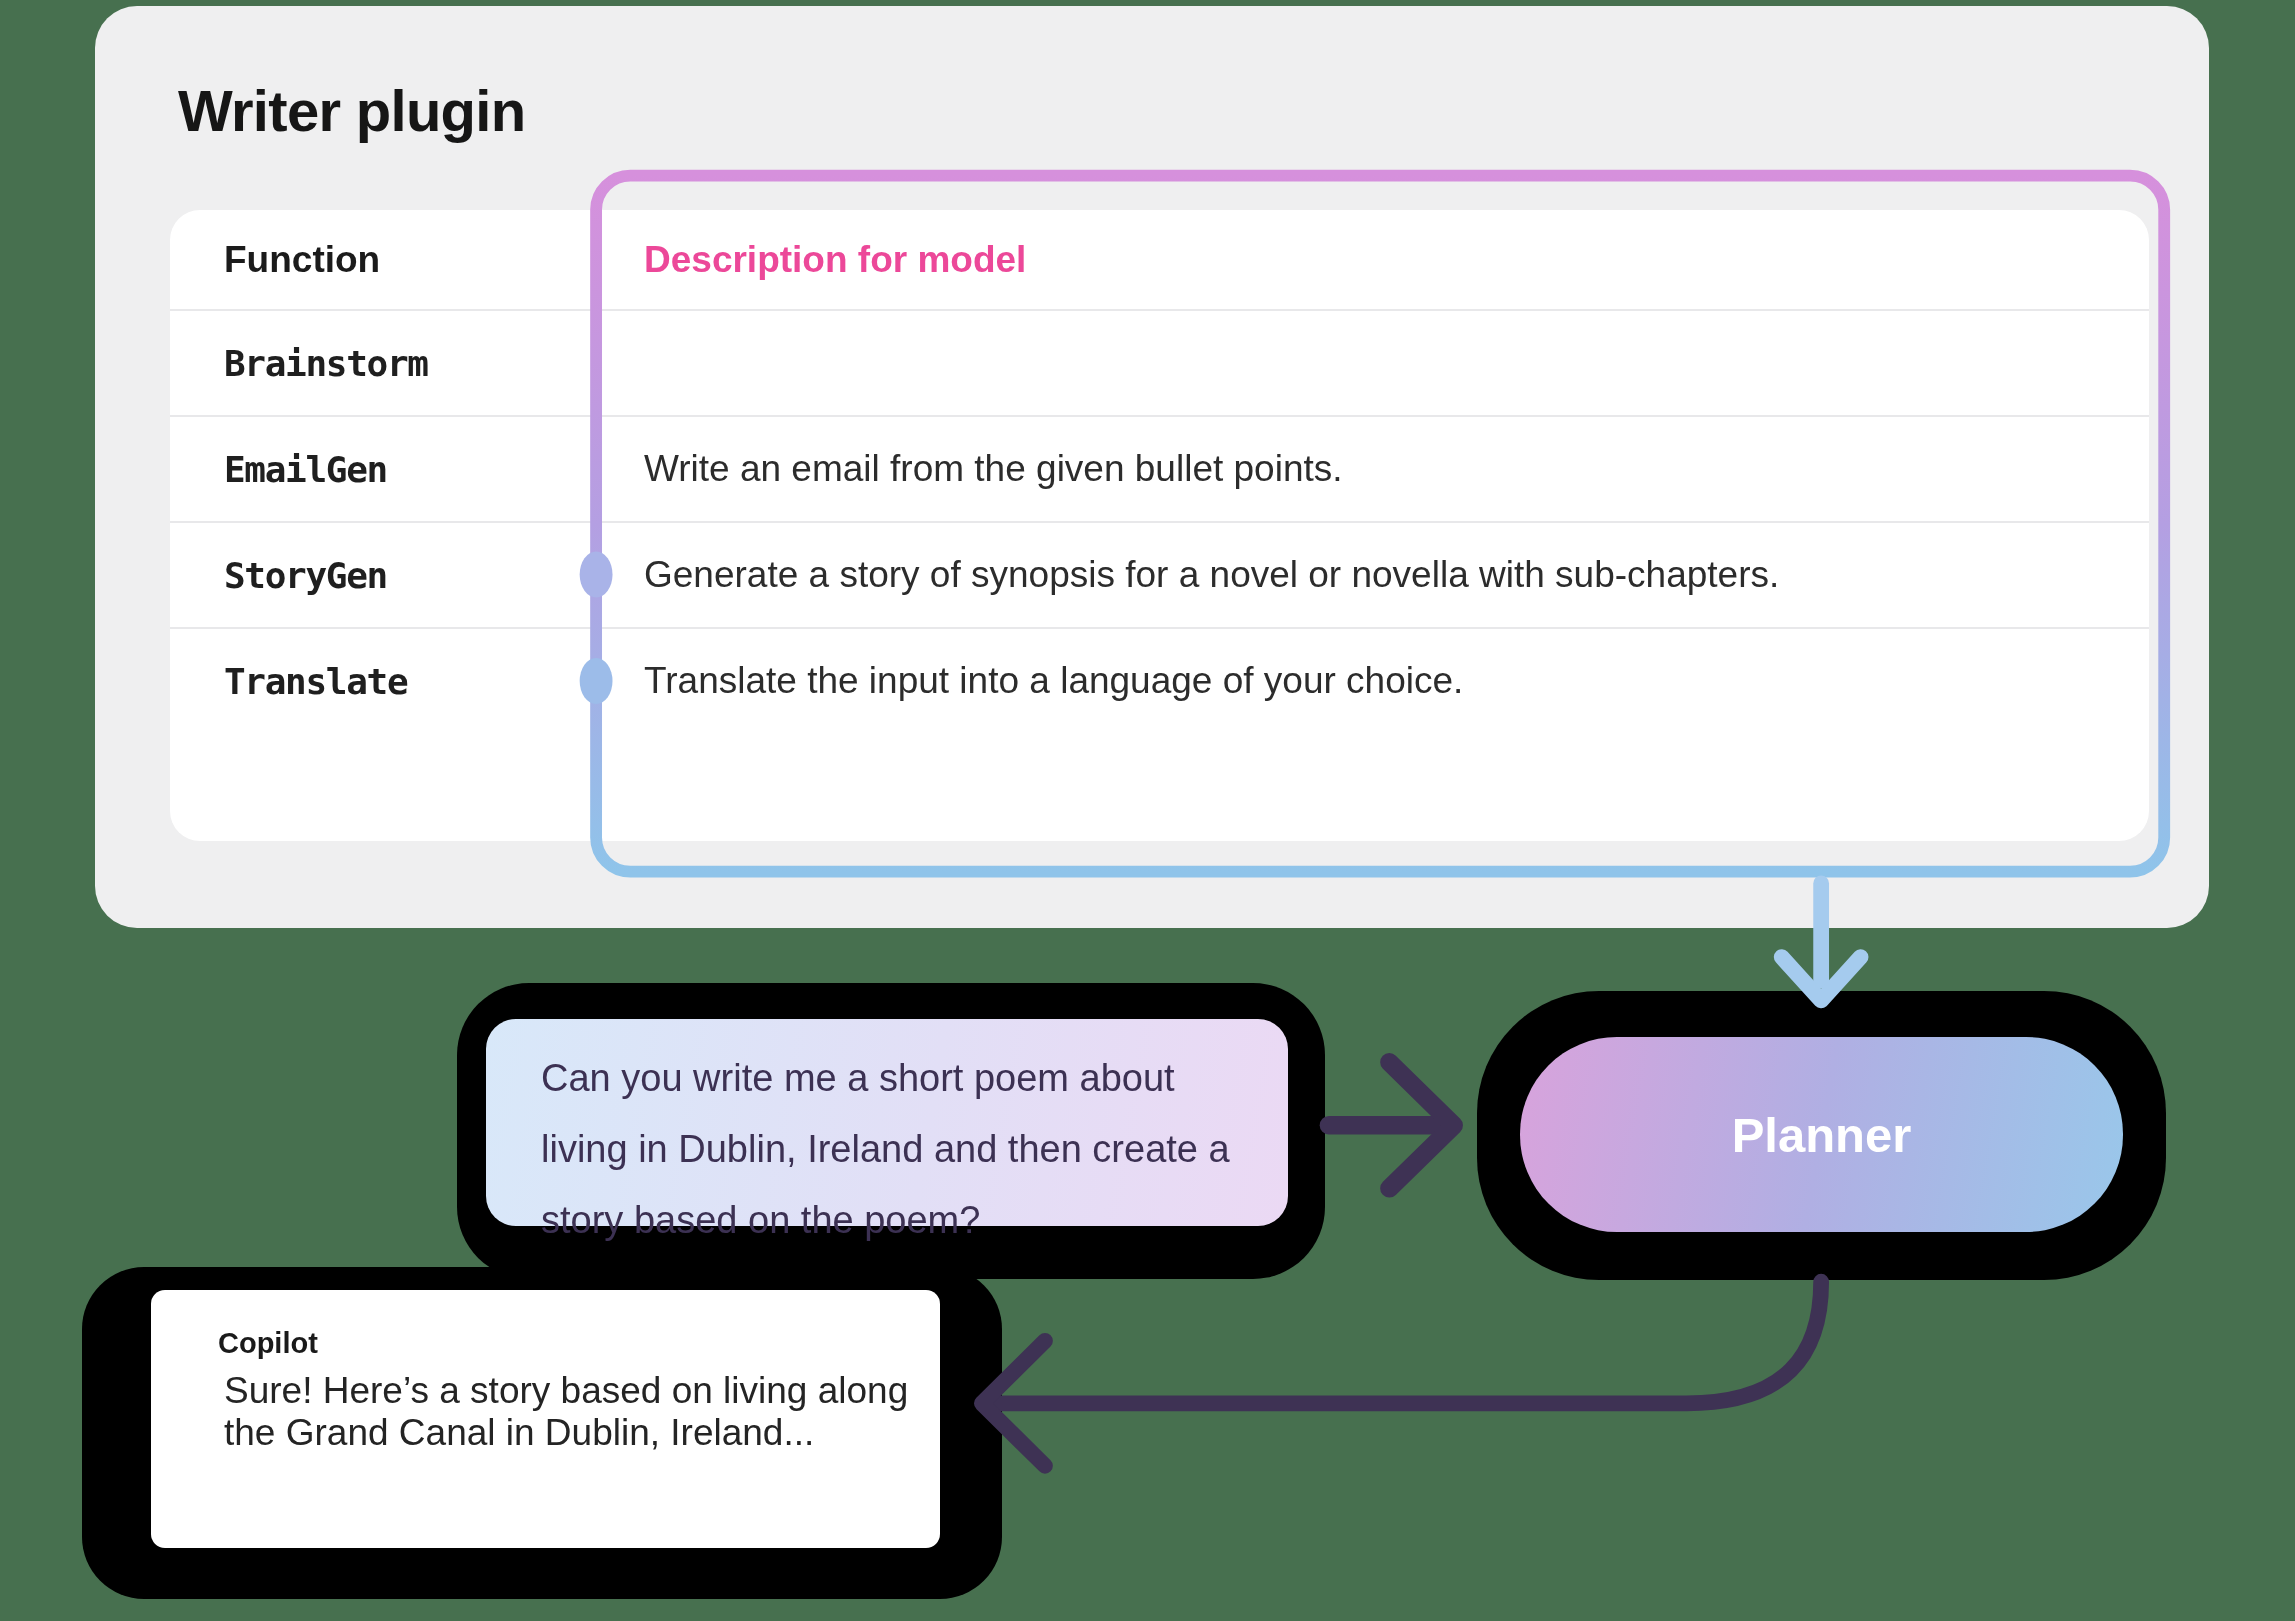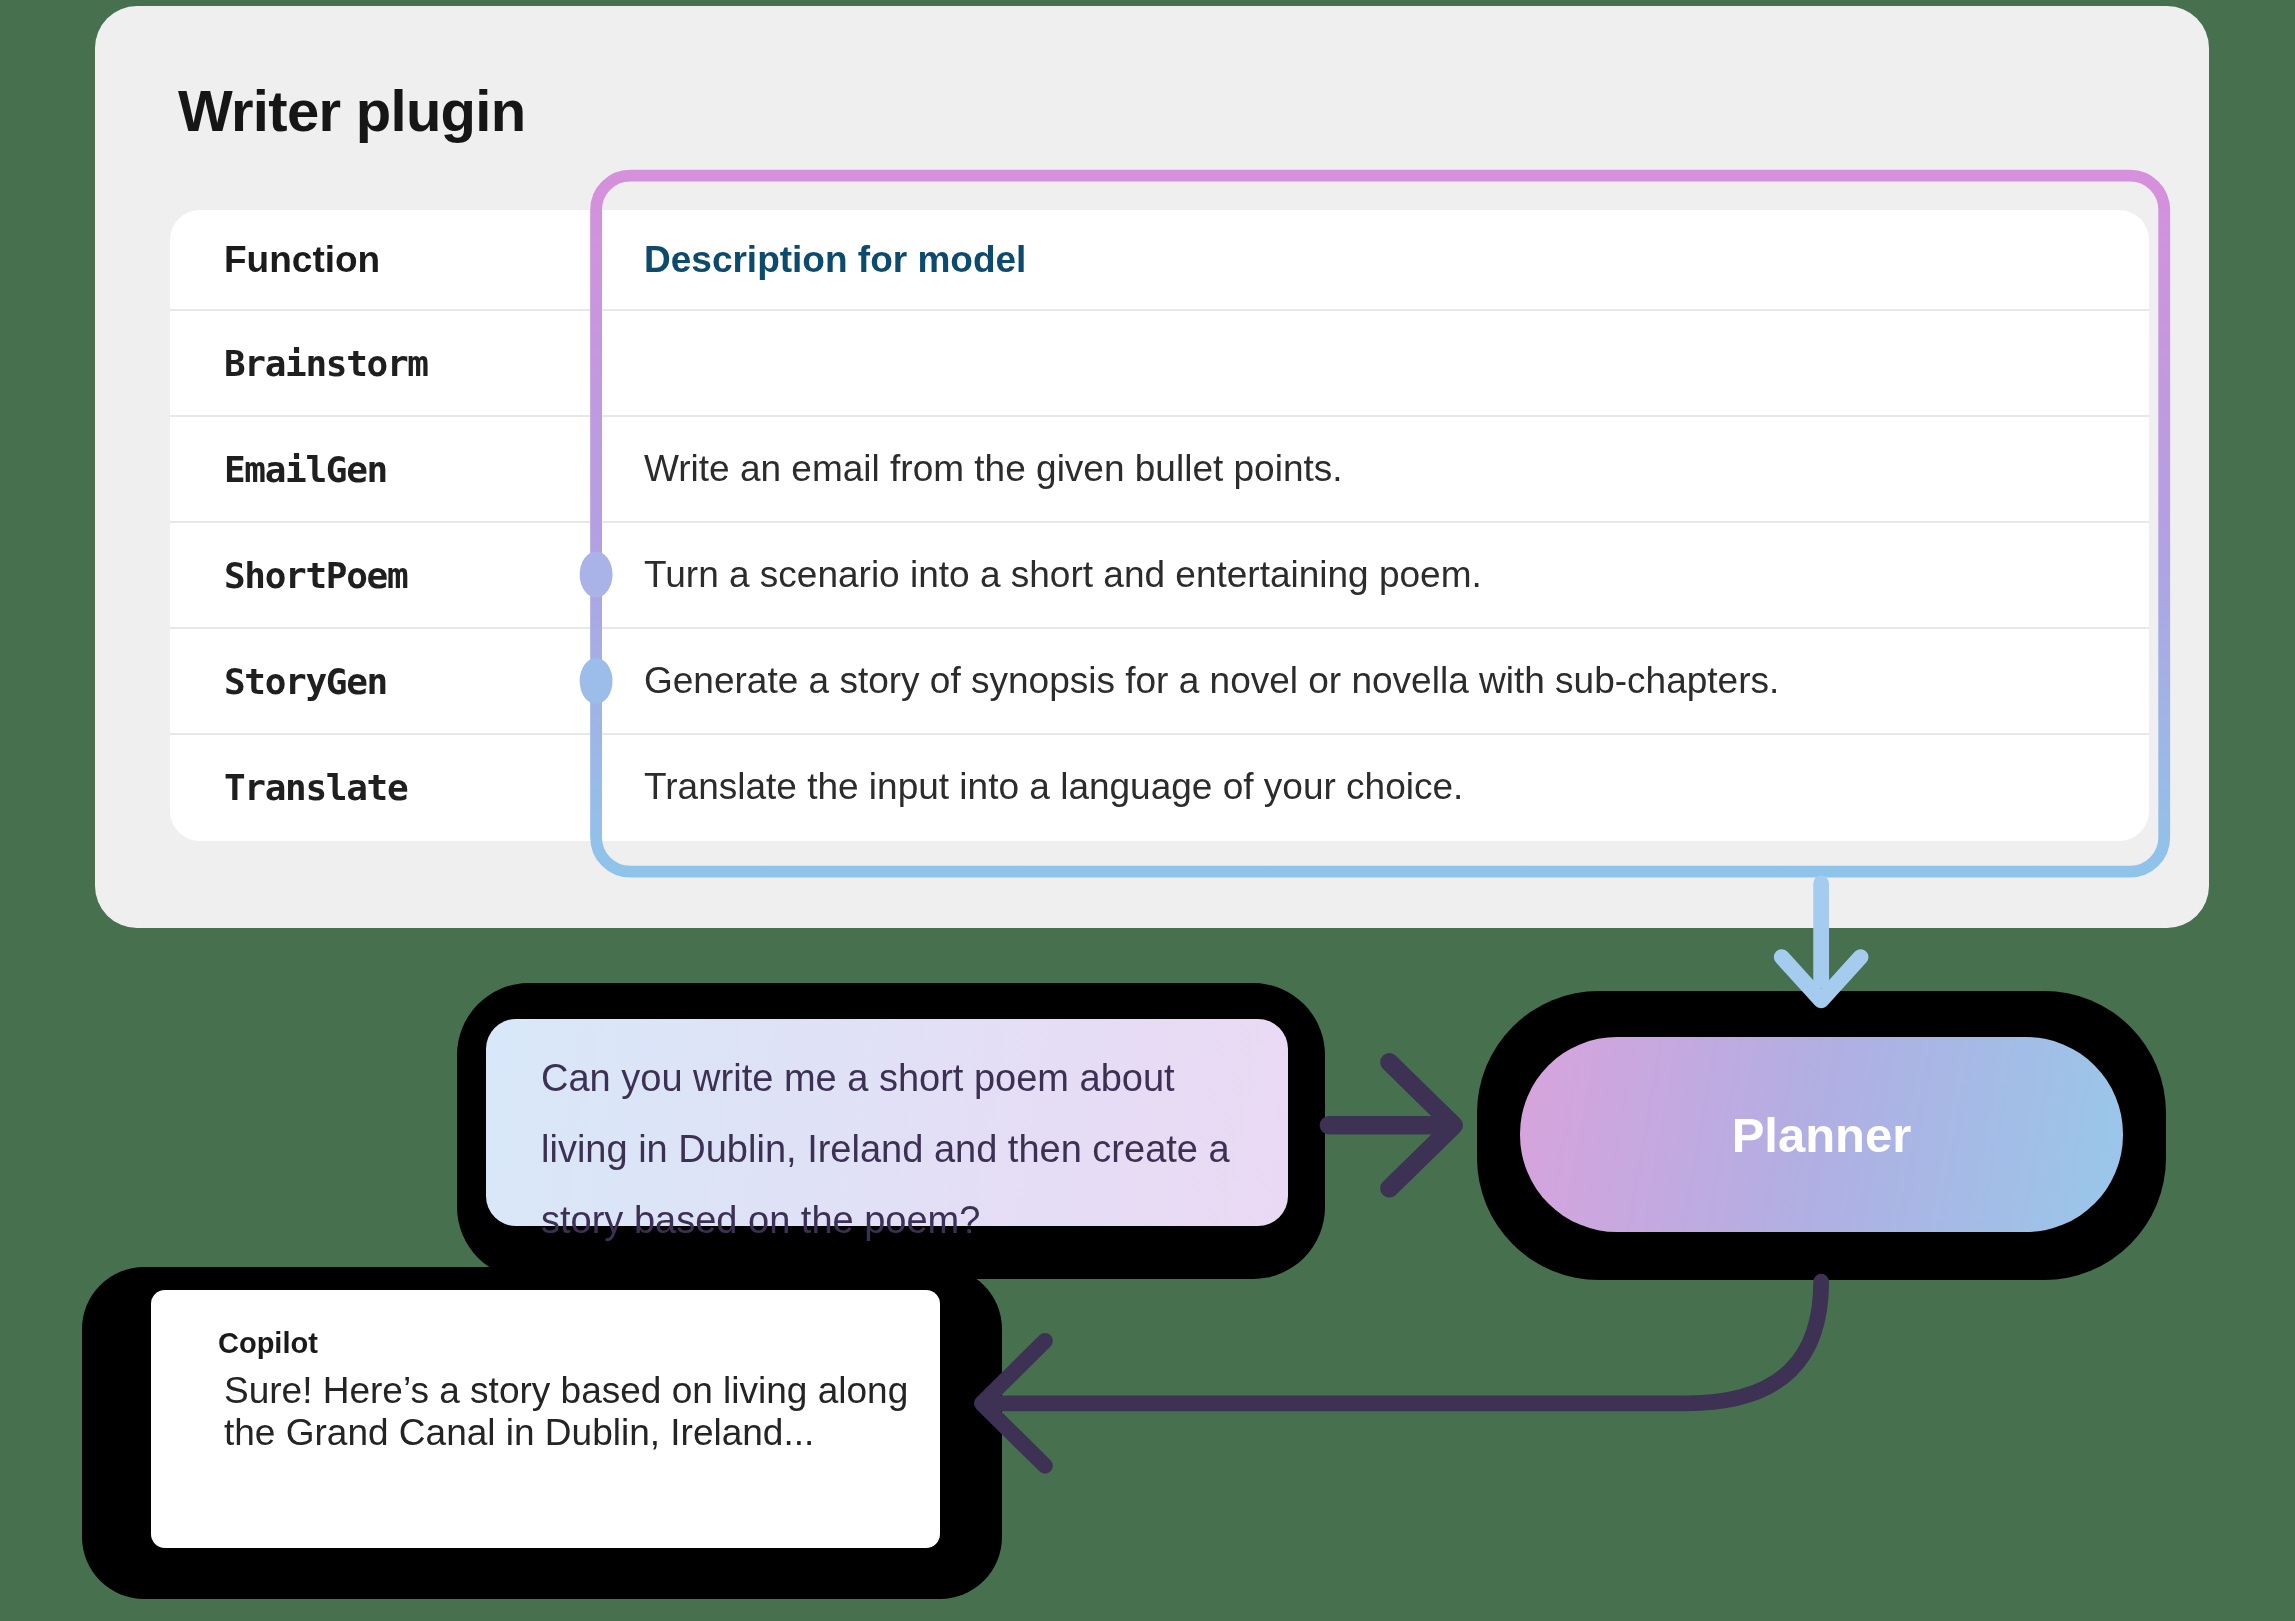--- a/index.html
+++ b/index.html
@@ -16,21 +16,21 @@
               border-radius:30px;overflow:hidden;display:flex;flex-direction:column;}
   .t-row{display:flex;height:106px;box-sizing:border-box;border-top:2px solid #E8E8EA;}
   .t-row.header{height:99px;border-top:none;}
   .cell-fn{width:421px;padding-left:54px;box-sizing:border-box;display:flex;align-items:center;
            font-size:37px;color:#1F1F1F;}
   .t-row.header .cell-fn{font-weight:700;color:#1B1B1B;}
   .t-row:not(.header) .cell-fn{font-family:"DejaVu Sans Mono","Liberation Mono",monospace;
            font-weight:600;letter-spacing:-1.3px;font-size:36px;}
   .cell-desc{flex:1;padding-left:53px;box-sizing:border-box;display:flex;align-items:center;
              font-size:37px;color:#2C2C2C;}
-  .t-row.header .cell-desc{font-weight:700;color:#0c4a6e;font-size:37px;}
+  .t-row.header .cell-desc{font-weight:700;color:#ec4899;font-size:37px;}
 
   
   .blob{position:absolute;background:#000;}
   .blob-user{left:457px;top:983px;width:868px;height:296px;border-radius:72px;}
   .blob-planner{left:1477px;top:991px;width:689px;height:289px;border-radius:122px;}
   .blob-copilot{left:82px;top:1267px;width:920px;height:332px;border-radius:62px;}
 
   
   .user-bubble{position:absolute;left:486px;top:1019px;width:802px;height:207px;border-radius:30px;
      background:linear-gradient(100deg,var(--bubble-blue,#D8E8F9) 0%,#E2DFF6 55%,var(--bubble-pink,#EBD9F4) 100%);}
@@ -65,24 +65,20 @@
         <div class="cell-fn">Function</div>
         <div class="cell-desc">Description for model</div>
       </div>
       <div id="table-rows">
           <div class="t-row">
             <div class="cell-fn">Brainstorm</div>
           </div>
           <div class="t-row">
             <div class="cell-fn">EmailGen</div>
             <div class="cell-desc">Write an email from the given bullet points.</div>
-          </div>
-          <div class="t-row">
-            <div class="cell-fn">ShortPoem</div>
-            <div class="cell-desc">Turn a scenario into a short and entertaining poem.</div>
           </div>
           <div class="t-row">
             <div class="cell-fn">StoryGen</div>
             <div class="cell-desc">Generate a story of synopsis for a novel or novella with sub-chapters.</div>
           </div>
           <div class="t-row">
             <div class="cell-fn">Translate</div>
             <div class="cell-desc">Translate the input into a language of your choice.</div>
           </div>
         </div>

